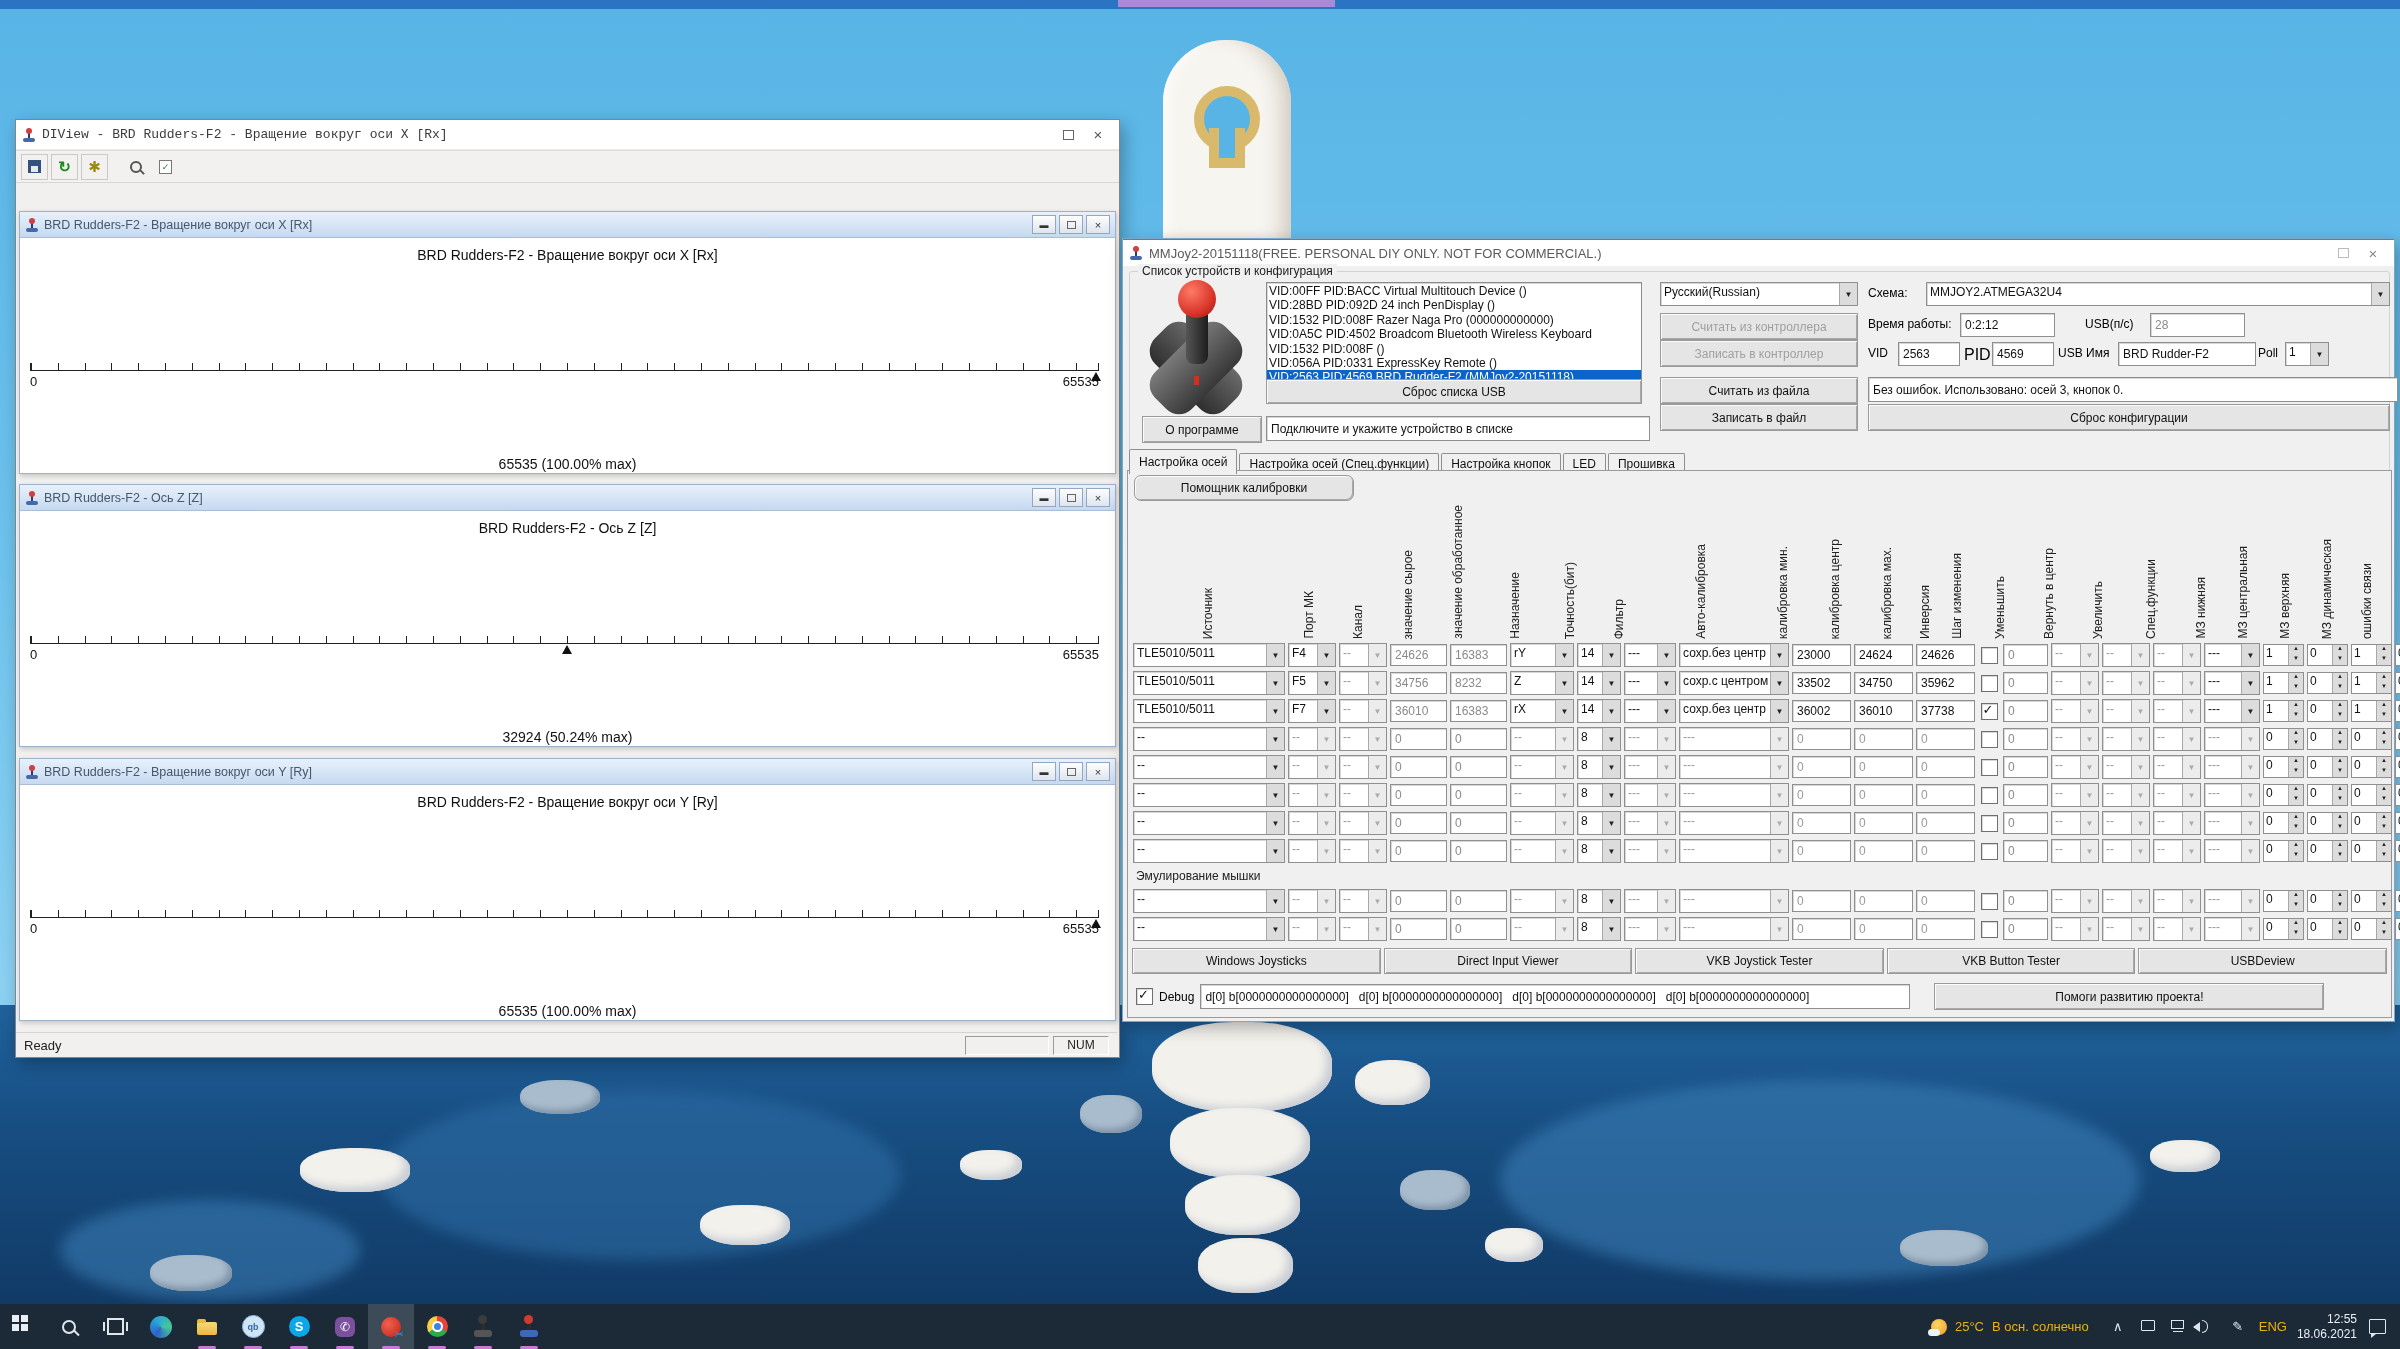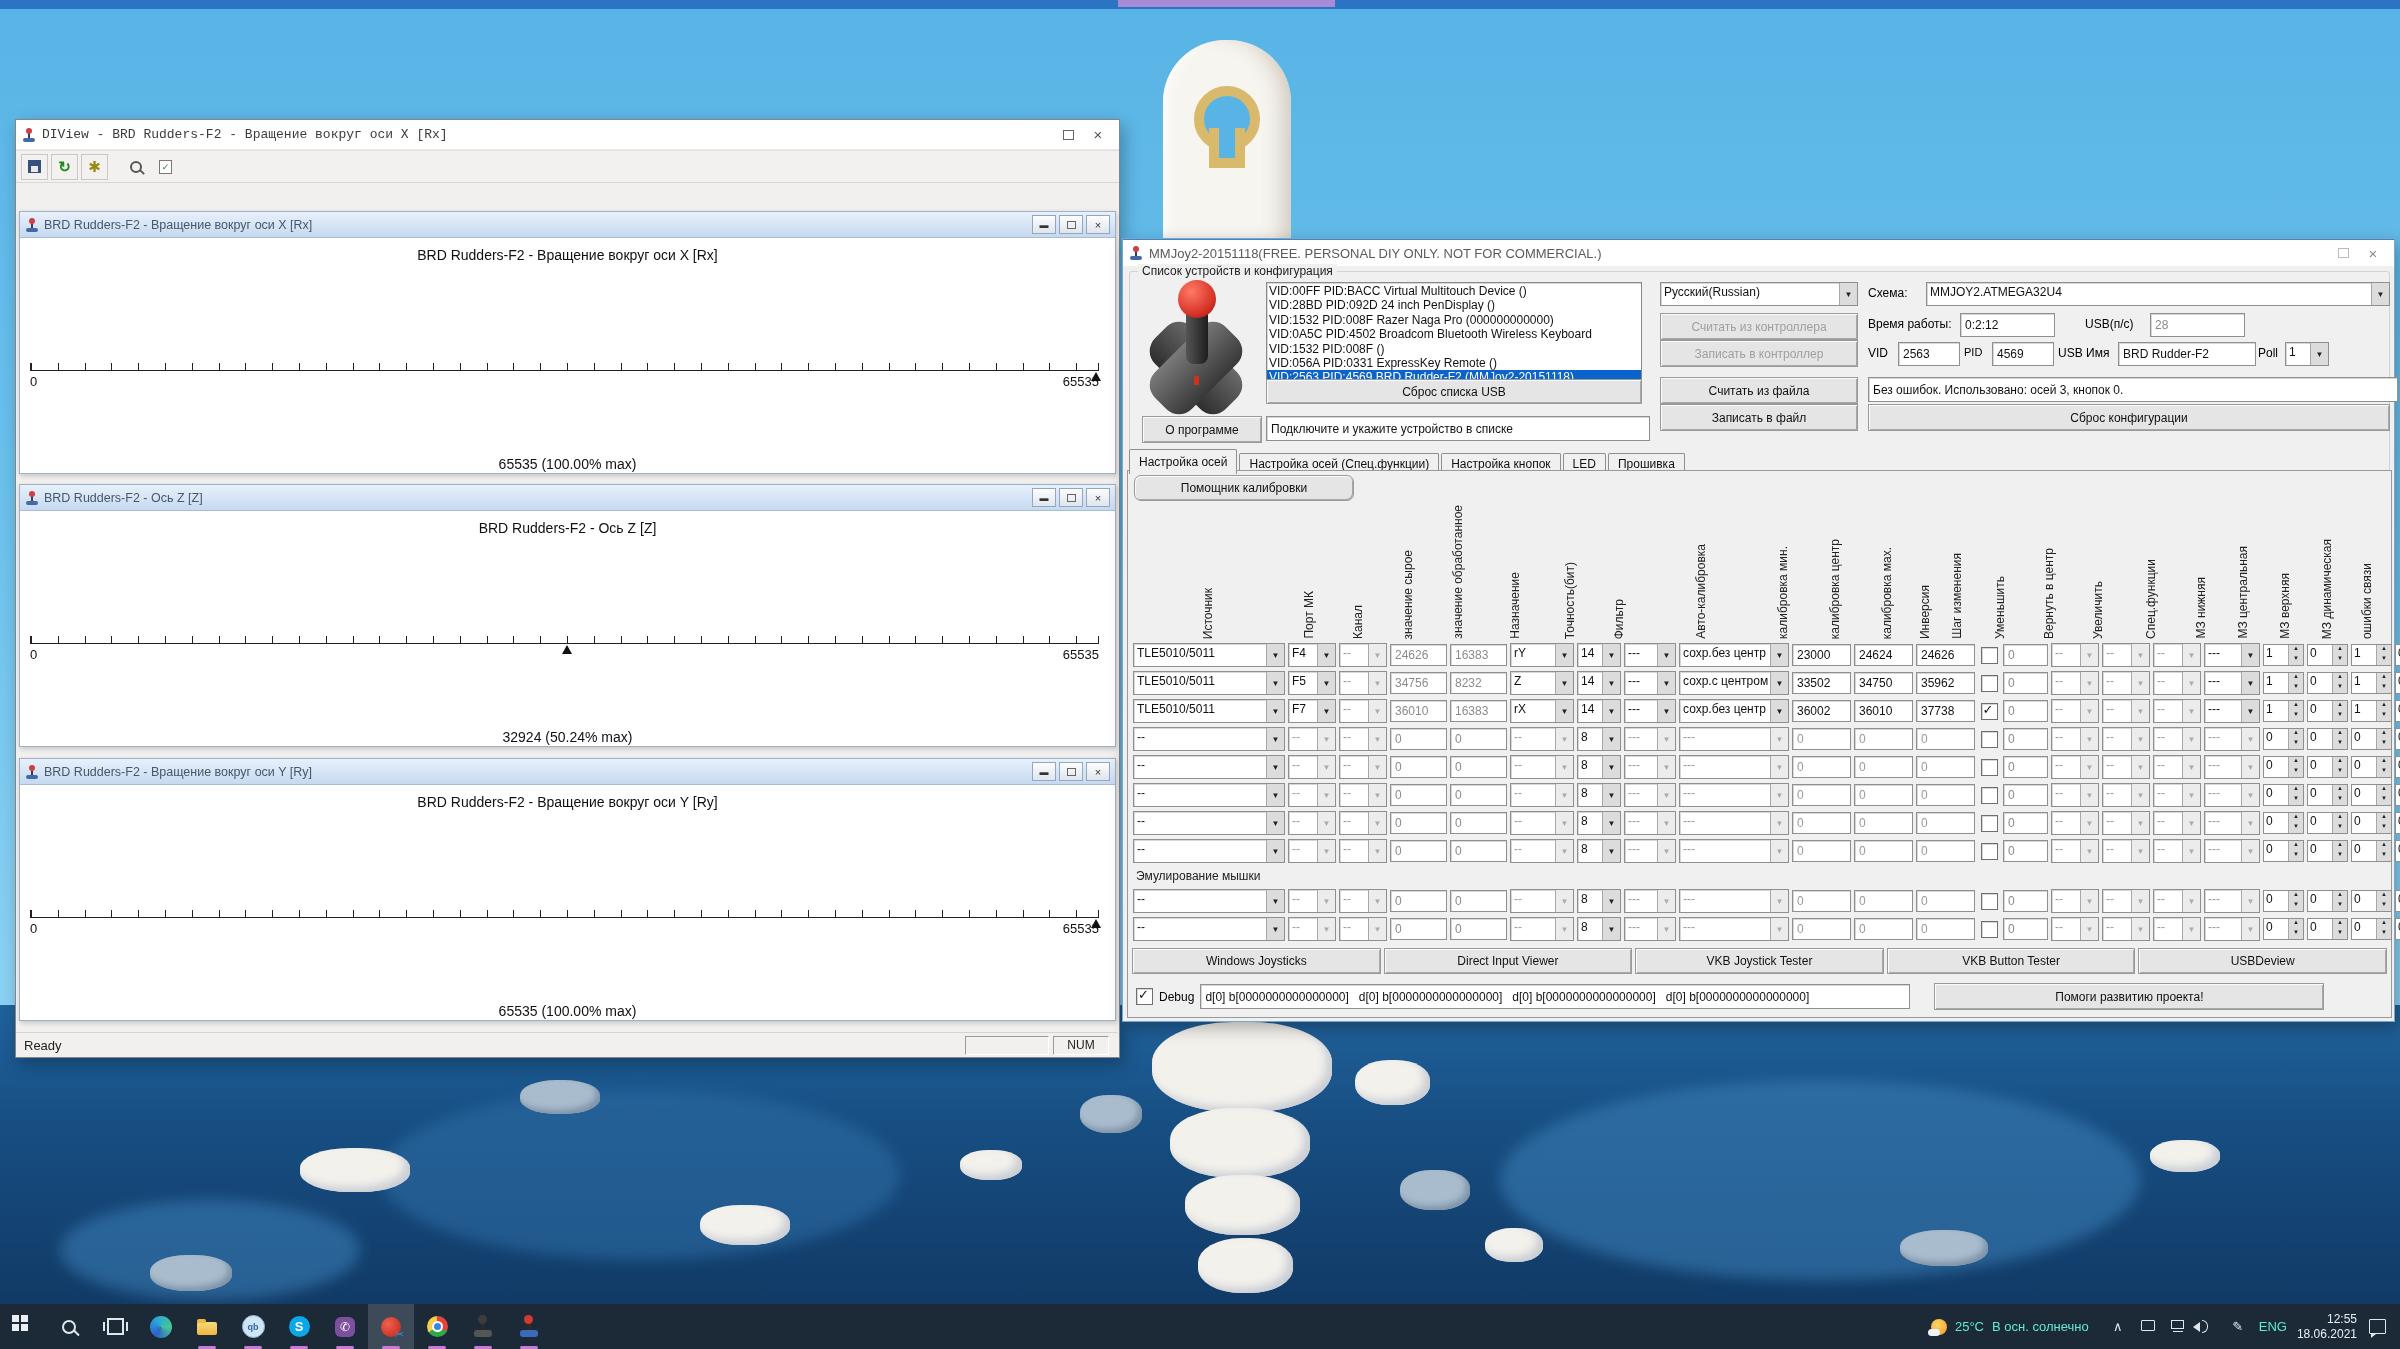--- a/index.html
+++ b/index.html
@@ -155,21 +155,21 @@
   .chromeic::after{content:"";position:absolute;left:7px;top:7px;width:7px;height:7px;border-radius:50%;background:#3b82e8;}
   .joyapp{width:20px;height:22px;position:relative;}
   .joyapp::before{content:"";position:absolute;left:8px;top:2px;width:4px;height:12px;background:#2b2b2b;}
   .joyapp::after{content:"";position:absolute;left:5px;top:-1px;width:9px;height:9px;border-radius:50%;background:#3c3c3c;}
   .joyapp i{position:absolute;left:1px;bottom:1px;width:18px;height:7px;background:#555;border-radius:3px;}
   .joyapp.blue i{background:#3a6ab8;}
   .joyapp.blue::after{background:#d03a30;}
   .trayzone{margin-left:auto;display:flex;align-items:center;height:45px;}
   .sunic{width:16px;height:16px;border-radius:50%;background:radial-gradient(circle at 40% 35%,#ffd666,#f09a20);position:relative;}
   .sunic::after{content:"";position:absolute;left:-3px;bottom:-1px;width:12px;height:7px;background:#eef3f7;border-radius:6px;}
-  .wtxt{color:#5eead4;font-size:13px;margin-left:8px;white-space:nowrap;}
+  .wtxt{color:#eab308;font-size:13px;margin-left:8px;white-space:nowrap;}
   .trayglyph{color:#dfe6ec;font-size:13px;width:30px;text-align:center;}
   .trayrect{width:12px;height:9px;border:1.5px solid #dfe6ec;border-radius:1px;}
   .netic{position:relative;width:13px;height:11px;}
   .netic::before{content:"";position:absolute;left:0;top:0;width:11px;height:7px;border:1.5px solid #dfe6ec;}
   .netic::after{content:"";position:absolute;left:2px;bottom:-1px;width:10px;height:1.5px;background:#dfe6ec;}
   .volic{display:flex;align-items:center;}
   .volic .cone{width:0;height:0;border-top:5px solid transparent;border-bottom:5px solid transparent;border-right:7px solid #dfe6ec;}
   .volic .wave{width:5px;height:11px;border:1.5px solid #dfe6ec;border-left:none;border-radius:0 8px 8px 0;margin-left:2px;}
   .clock{color:#e8eef4;font-size:12px;text-align:right;line-height:15px;margin:0 12px 0 10px;}
   .notific{width:15px;height:13px;border:1.5px solid #dfe6ec;border-radius:1px;position:relative;margin-right:14px;}
@@ -368,21 +368,21 @@
       <div class="combo abs" style="left:796px;top:10px;width:462px;">
         <span class="val">MMJOY2.ATMEGA32U4</span>
           <span class="arr">▼</span>
       </div>
       <span class="abs" style="left:738px;top:45px;font-size:12px;">Время работы:</span>
       <div class="ibox abs" style="left:830px;top:41px;width:85px;height:22px;">0:2:12</div>
       <span class="abs" style="left:955px;top:45px;font-size:12px;">USB(п/с)</span>
       <div class="ibox dimtxt abs" style="left:1020px;top:41px;width:85px;height:22px;">28</div>
       <span class="abs" style="left:738px;top:74px;font-size:12px;">VID</span>
       <div class="ibox abs" style="left:768px;top:70px;width:52px;height:22px;">2563</div>
-      <span class="abs" style="left:834px;top:74px;font-size:11px;">PID</span>
+      <span class="abs" style="left:834px;top:74px;font-size:16px;">PID</span>
       <div class="ibox abs" style="left:862px;top:70px;width:52px;height:22px;">4569</div>
       <span class="abs" style="left:928px;top:74px;font-size:12px;">USB Имя</span>
       <div class="ibox abs" style="left:988px;top:70px;width:128px;height:22px;">BRD Rudder-F2</div>
       <span class="abs" style="left:1128px;top:74px;font-size:12px;">Poll</span>
       <div class="combo abs" style="left:1155px;top:70px;width:42px;">
         <span class="val">1</span>
           <span class="arr">▼</span>
       </div>
       <div class="ibox abs" style="left:738px;top:105px;width:520px;height:23px;">Без ошибок. Использовано: осей 3, кнопок 0.</div>
       <div class="btn abs" style="left:738px;top:132px;width:520px;height:25px;">Сброс конфигурации</div>

